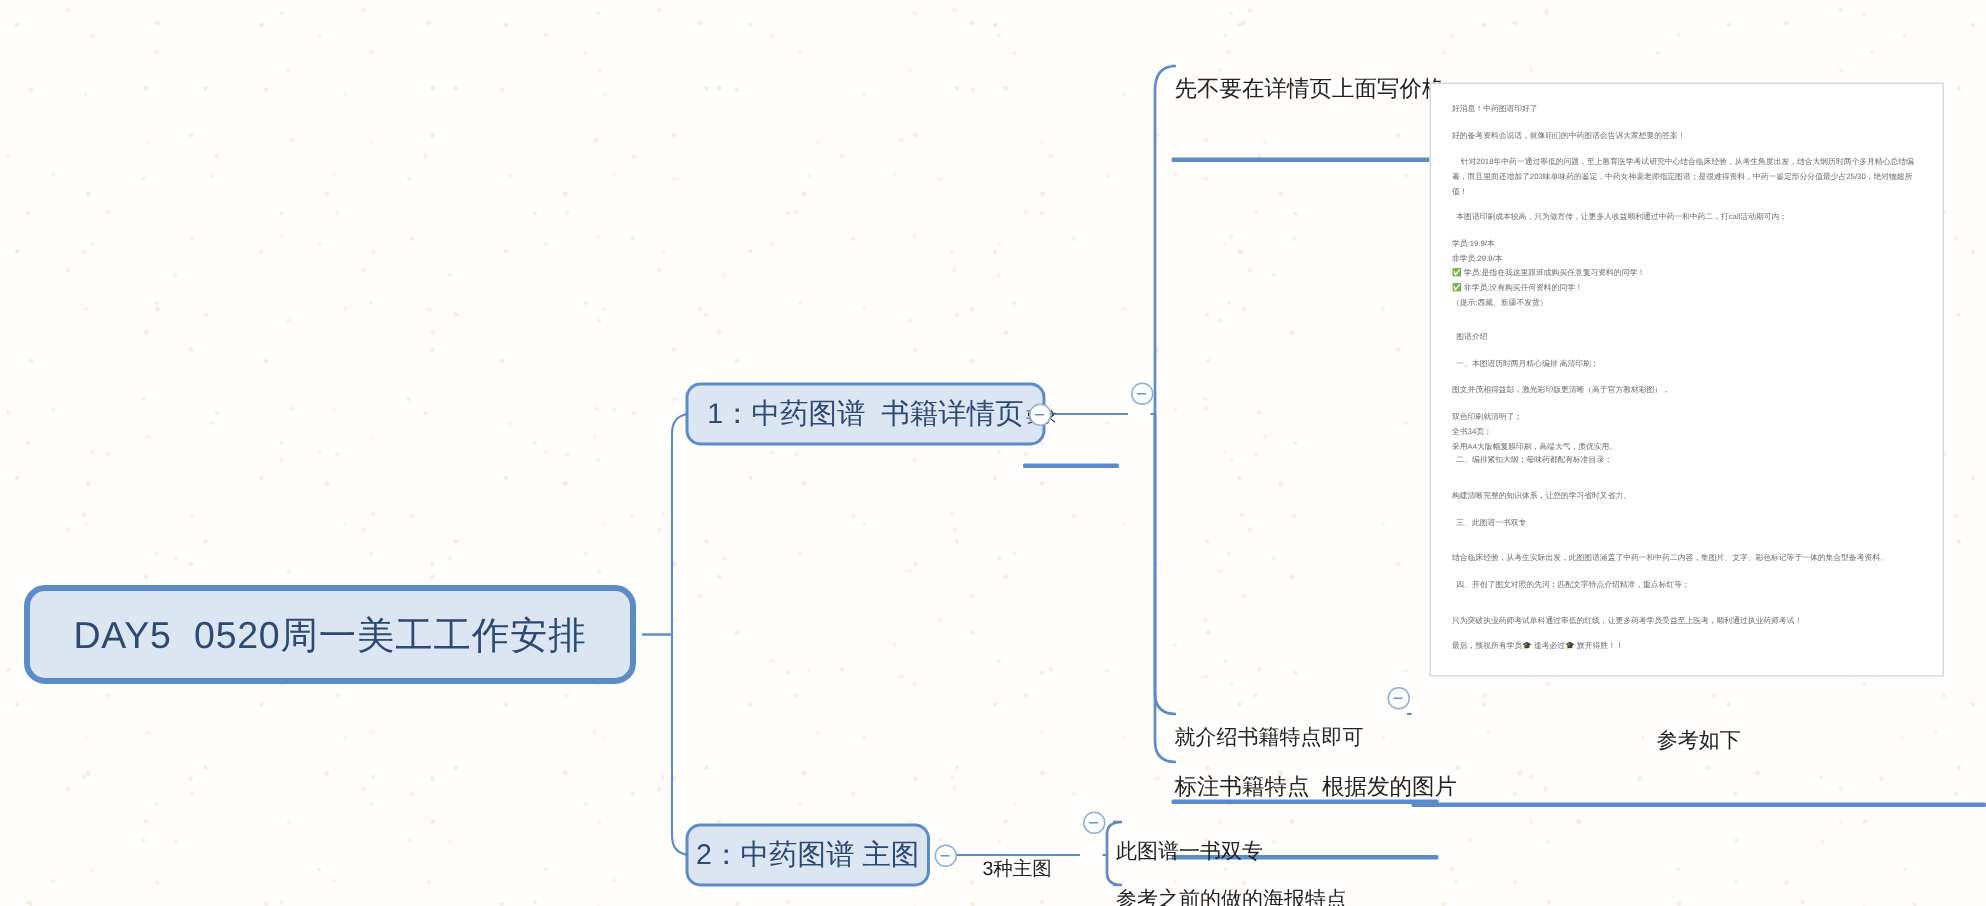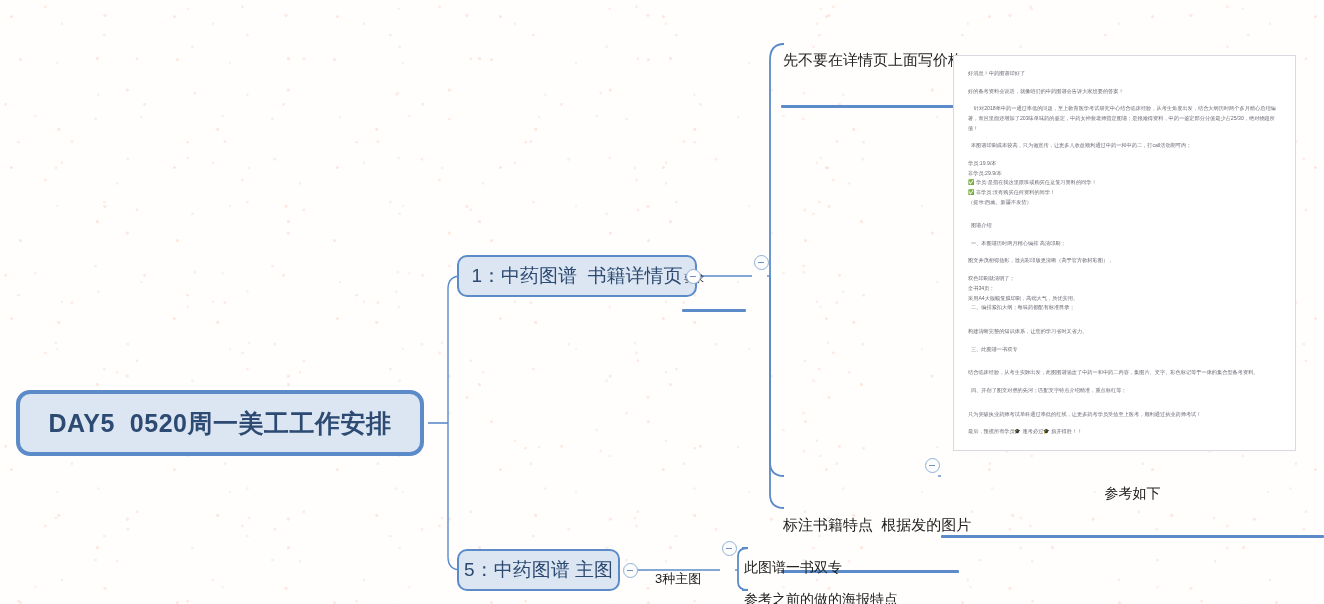--- a/index.html
+++ b/index.html
@@ -67,21 +67,21 @@
     color: #2c4a72;
     white-space: pre;
     z-index: 3;
   }
   #root-node {
     left: 16px; top: 390px;
     width: 408px; height: 66px;
     border-width: 4px;
     border-radius: 14px;
     font-size: 25px;
-    font-weight: bold;
+    font-weight: normal;
     letter-spacing: .5px;
   }
   #node-1 {
     left: 457px; top: 255px;
     width: 240px; height: 42px;
     font-size: 19px;
   }
   #node-2 {
     left: 457px; top: 549px;
     width: 163px; height: 42px;
@@ -208,33 +208,37 @@
 
   <div class="node" id="root-node">
     <span>DAY5  0520周一美工工作安排</span>
   </div>
 
   <div class="node" id="node-1">
     <span>1：中药图谱  书籍详情页</span>
   </div>
 
   <div class="node" id="node-2">
-    <span>5：中药图谱 主图</span>
+    <span>2：中药图谱 主图</span>
   </div>
 
   <div class="topic" id="topic-yaoqiu">
     <span class="txt">要求</span>
     <span class="rule"></span>
   </div>
 
   <div class="topic" id="topic-price">
     <span class="txt">先不要在详情页上面写价格</span>
     <span class="rule"></span>
   </div>
 
+  <div class="topic" id="topic-intro">
+    <span class="txt">就介绍书籍特点即可</span>
+    <span class="rule"></span>
+  </div>
 
   <div class="topic" id="topic-mark">
     <span class="txt">标注书籍特点  根据发的图片</span>
     <span class="rule"></span>
   </div>
 
   <div class="topic" id="topic-3zhu">
     <span class="txt">3种主图</span>
     
   </div>

